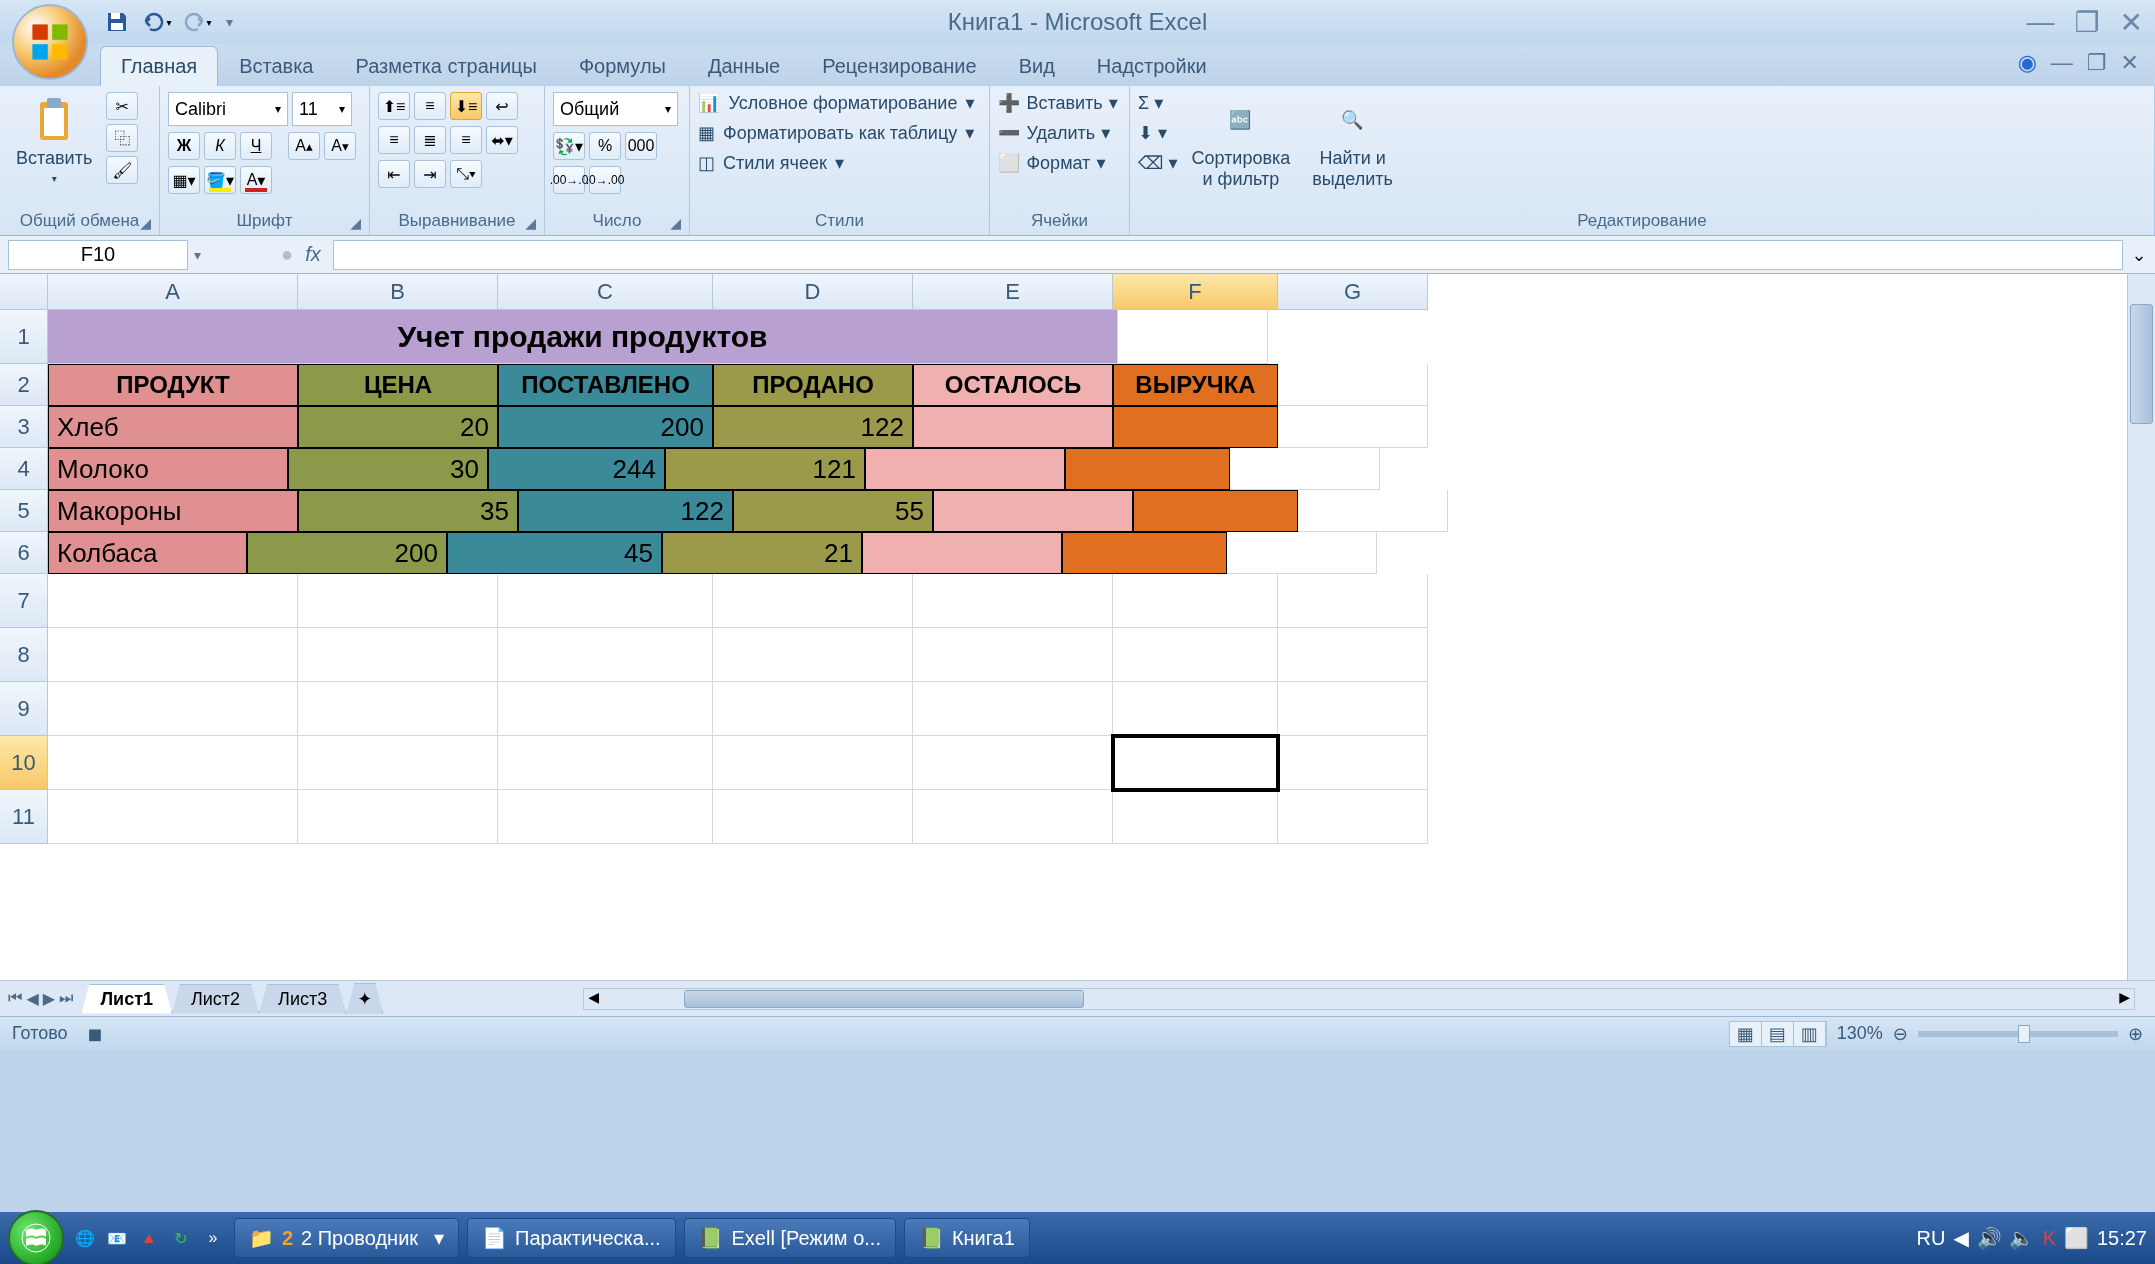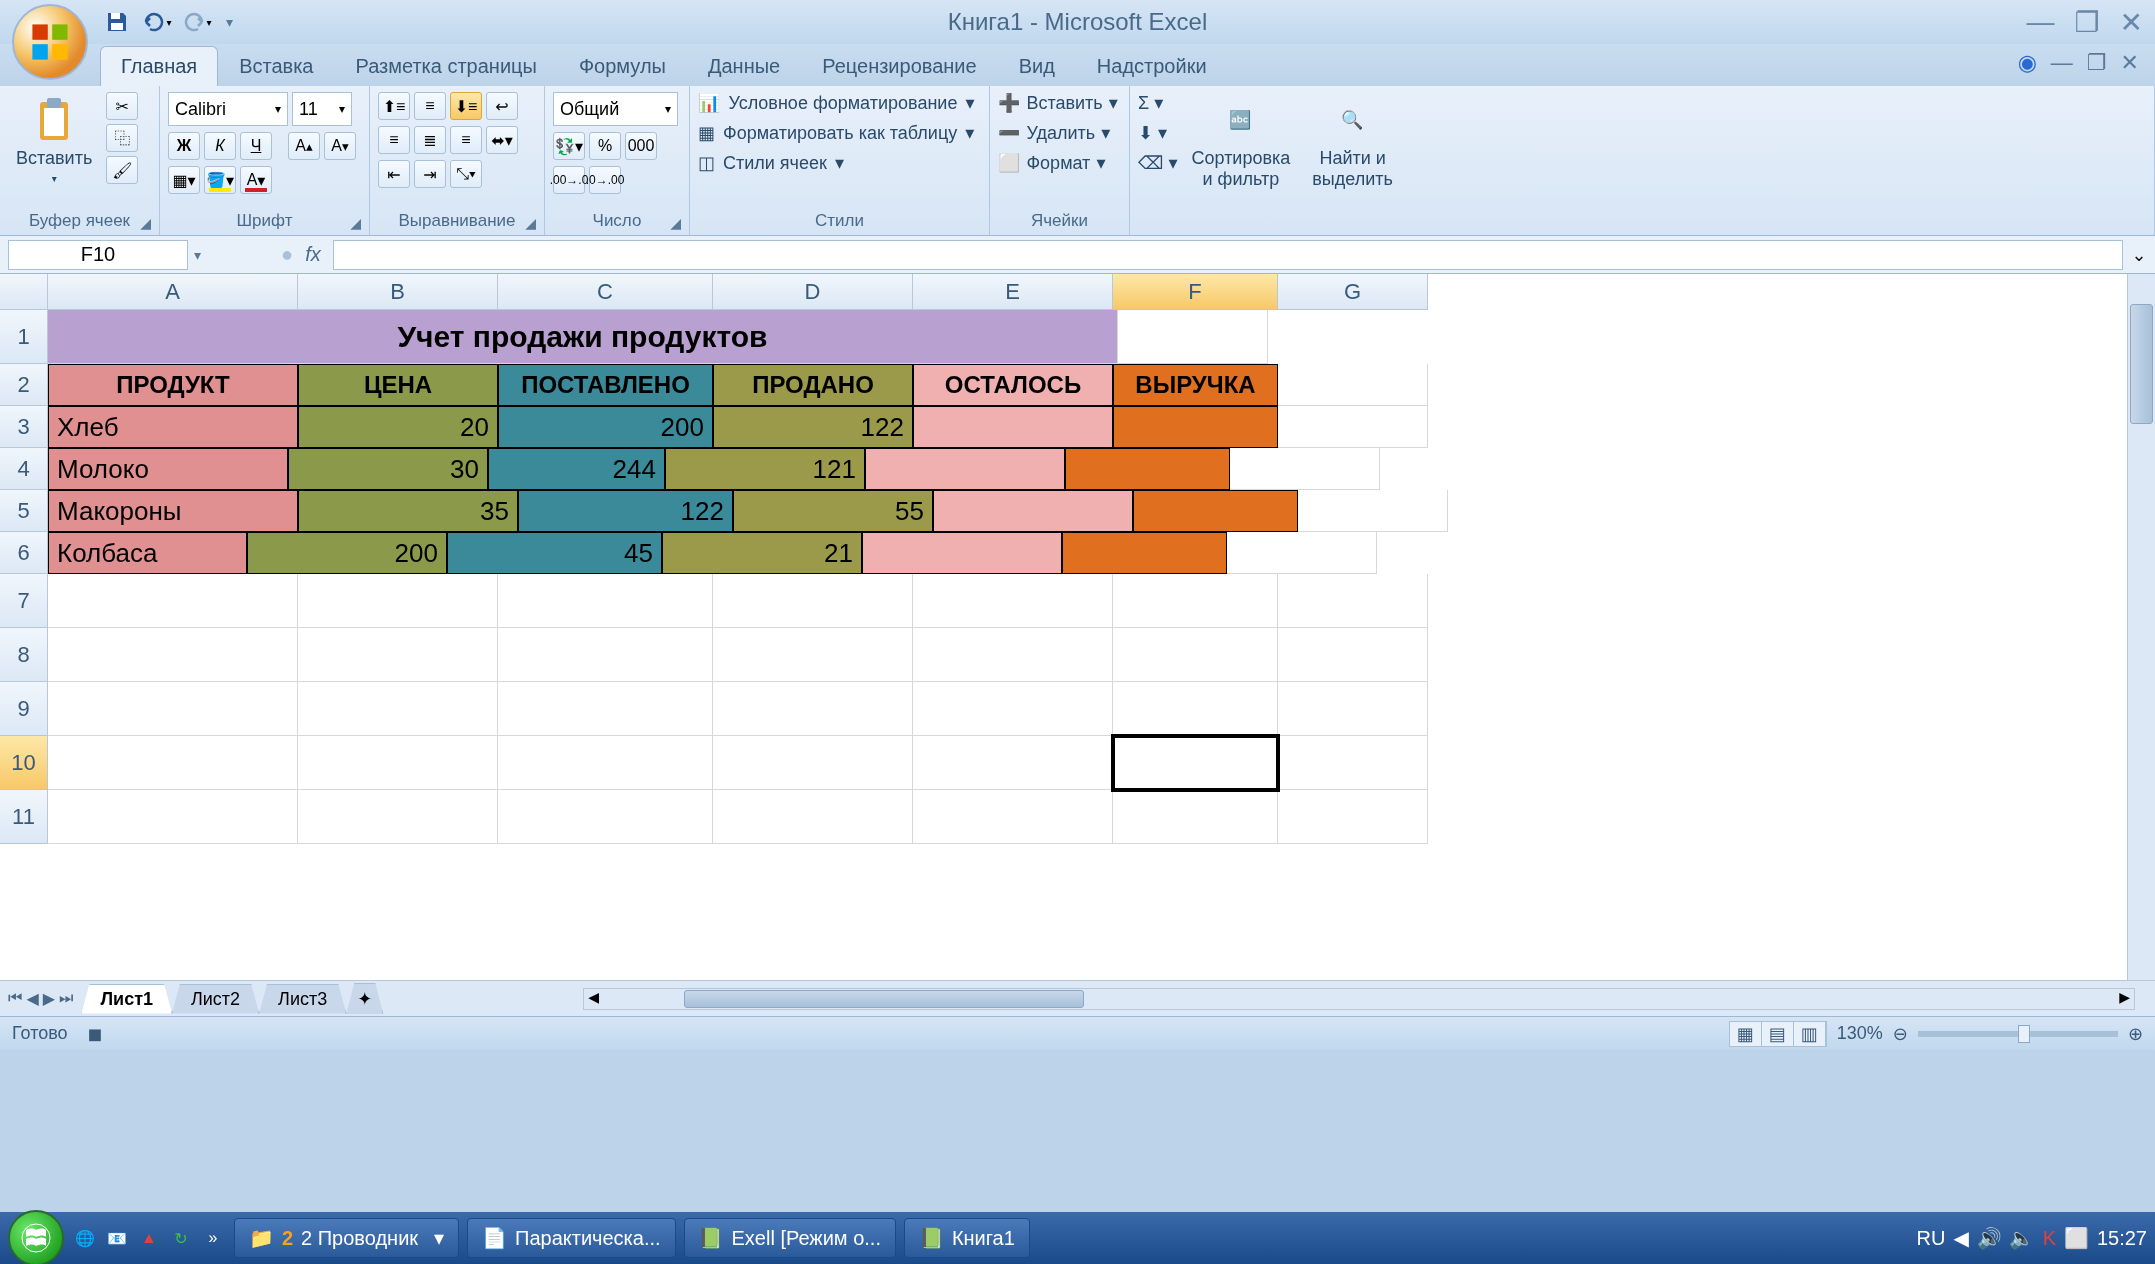--- a/index.html
+++ b/index.html
@@ -168,21 +168,21 @@
           </div>
         <span>Вставить</span>
         <span style="font-size:10px;">▾</span>
       </div>
       <div class="col-stack">
         <div class="mini-btn">✂</div>
         <div class="mini-btn">⿻</div>
         <div class="mini-btn">🖌</div>
       </div>
     </div>
-    <div class="ribbon-group-label"><span>Буфер ячеек</span><span class="launcher">◢</span></div>
+    <div class="ribbon-group-label"><span>Общий обмена</span><span class="launcher">◢</span></div>
   </div>
 
   <div class="ribbon-group" style="width:210px;">
     <div class="ribbon-body col-stack" style="gap:6px;">
       <div class="mini-row">
         <div class="font-select" style="width:120px;">
             <span>Calibri</span> 
             <span style="margin-left:auto;font-size:12px;">▾</span>
           </div>
         <div class="font-select" style="width:60px;">
@@ -278,20 +278,21 @@
         <div class="ico">🔤</div>
         <span style="white-space:pre;text-align:center;">Сортировка
 и фильтр</span>
       </div>
       <div class="big-btn">
         <div class="ico">🔍</div>
         <span style="white-space:pre;text-align:center;">Найти и
 выделить</span>
       </div>
     </div>
+    <div class="ribbon-group-label"><span>Редактирование</span></div>
   </div>
 </div>
 
 <div class="formula-bar">
   <div class="name-box">F10</div>
   <span style="margin-left:6px;font-size:14px;color:#5a7a9a;">▾</span>
   <div class="fx-area">
     <span style="color:#a8c0d8;">●</span>
     <span style="font-style:italic;">fx</span>
     <div class="fx-input"></div>

